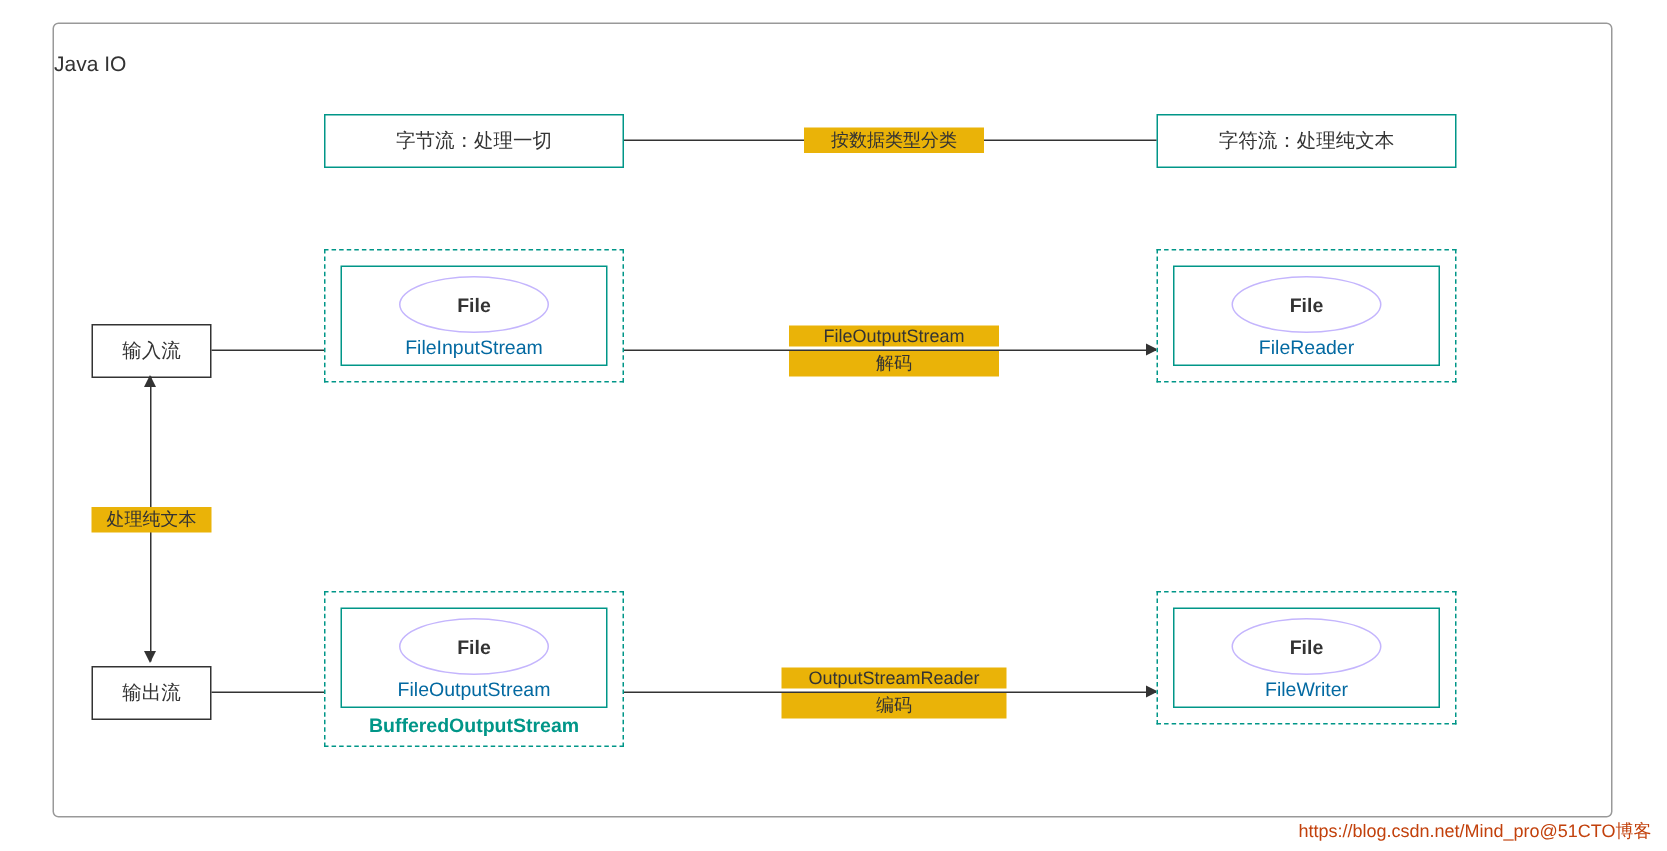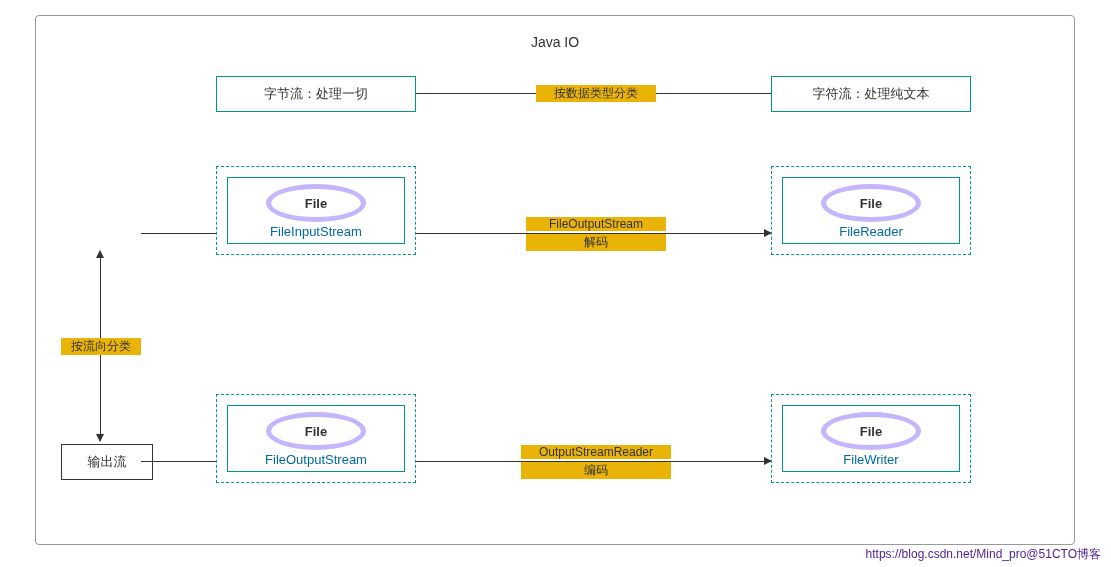--- a/index.html
+++ b/index.html
@@ -16,21 +16,21 @@
   .outer {
     position: absolute;
     left: 35px;
     top: 15px;
     width: 1040px;
     height: 530px;
     border: 1px solid #999;
     border-radius: 4px;
   }
   .abs { position: absolute; }
-  .title { text-align: center; width: 100%; top: 18px; font-size: 14px; }
+  .title { width: 100%; top: 18px; font-size: 14px; }
   .type-box {
     border: 1px solid #009688;
     text-align: center;
     padding: 8px 0;
     font-size: 13px;
     background: #fff;
   }
   .side-box {
     border: 1px solid #333;
     text-align: center;
@@ -45,21 +45,21 @@
     background: #fff;
   }
   .stream-inner {
     border: 1px solid #009688;
     padding: 6px 8px 4px 8px;
     margin-bottom: 4px;
   }
   .ellipse {
     width: 100px;
     height: 38px;
-    border: 5px solid #c4b5fd;
+    border: 1px solid #c4b5fd;
     border-radius: 50%;
     margin: 0 auto 2px auto;
     display: flex;
     align-items: center;
     justify-content: center;
     font-weight: bold;
     font-size: 13px;
   }
   .cls-name { color: #0369a1; font-size: 13px; margin-top: 2px; }
   .buf-name { color: #009688; font-weight: bold; font-size: 13px; }
@@ -90,47 +90,50 @@
     left: -4px;
     bottom: -1px;
     border-top: 8px solid #333;
     border-left: 4.5px solid transparent;
     border-right: 4.5px solid transparent;
   }
   .watermark {
     position: absolute;
     right: 10px;
     bottom: 4px;
-    color: #4c1d95;
+    color: #c2410c;
     font-size: 12px;
   }
 </style>
 </head>
 <body>
 
 <div class="outer">
 
   <div class="abs title">Java IO</div>
 
   <div class="abs type-box" style="left:180px; top:60px; width:200px;">
     <span>字节流：处理一切</span>
   </div>
   <div class="abs type-box" style="left:735px; top:60px; width:200px;">
     <span>字符流：处理纯文本</span>
   </div>
 
   <div class="abs hline" style="left:380px; top:77px; width:355px;"></div>
   <div class="abs conn-label" style="left:500px; top:69px; width:120px;">按数据类型分类</div>
 
-  <div class="abs side-box" style="left:25px; top:428px; width:92px;">
+  <div class="abs side-box" style="left:25px; top:200px; width:80px;">
+    <span>输入流</span>
+  </div>
+  <div class="abs side-box" style="left:25px; top:428px; width:80px;">
     <span>输出流</span>
   </div>
 
   <div class="abs vline arrow-up arrow-down" style="left:64px; top:235px; height:190px;"></div>
-  <div class="abs conn-label" style="left:25px; top:322px; width:80px;">按流向分类</div>
+  <div class="abs conn-label" style="left:25px; top:322px; width:80px;">处理纯文本</div>
 
   <div class="abs hline" style="left:105px; top:217px; width:75px;"></div>
 
   <div class="abs stream-outer" style="left:180px; top:150px; width:200px;">
     <div class="stream-inner">
       <div class="ellipse">
           <span>File</span>
         </div>
       <div class="cls-name">FileInputStream</div>
     </div>
@@ -151,20 +154,21 @@
 
   <div class="abs hline" style="left:105px; top:445px; width:75px;"></div>
 
   <div class="abs stream-outer" style="left:180px; top:378px; width:200px;">
     <div class="stream-inner">
       <div class="ellipse">
           <span>File</span>
         </div>
       <div class="cls-name">FileOutputStream</div>
     </div>
+    <div class="buf-name">BufferedOutputStream</div>
   </div>
 
   <div class="abs hline arrow-r" style="left:380px; top:445px; width:355px;"></div>
   <div class="abs conn-label" style="left:485px; top:429px; width:150px;">OutputStreamReader</div>
   <div class="abs conn-label" style="left:485px; top:446px; width:150px;">编码</div>
 
   <div class="abs stream-outer" style="left:735px; top:378px; width:200px;">
     <div class="stream-inner">
       <div class="ellipse">
           <span>File</span>

